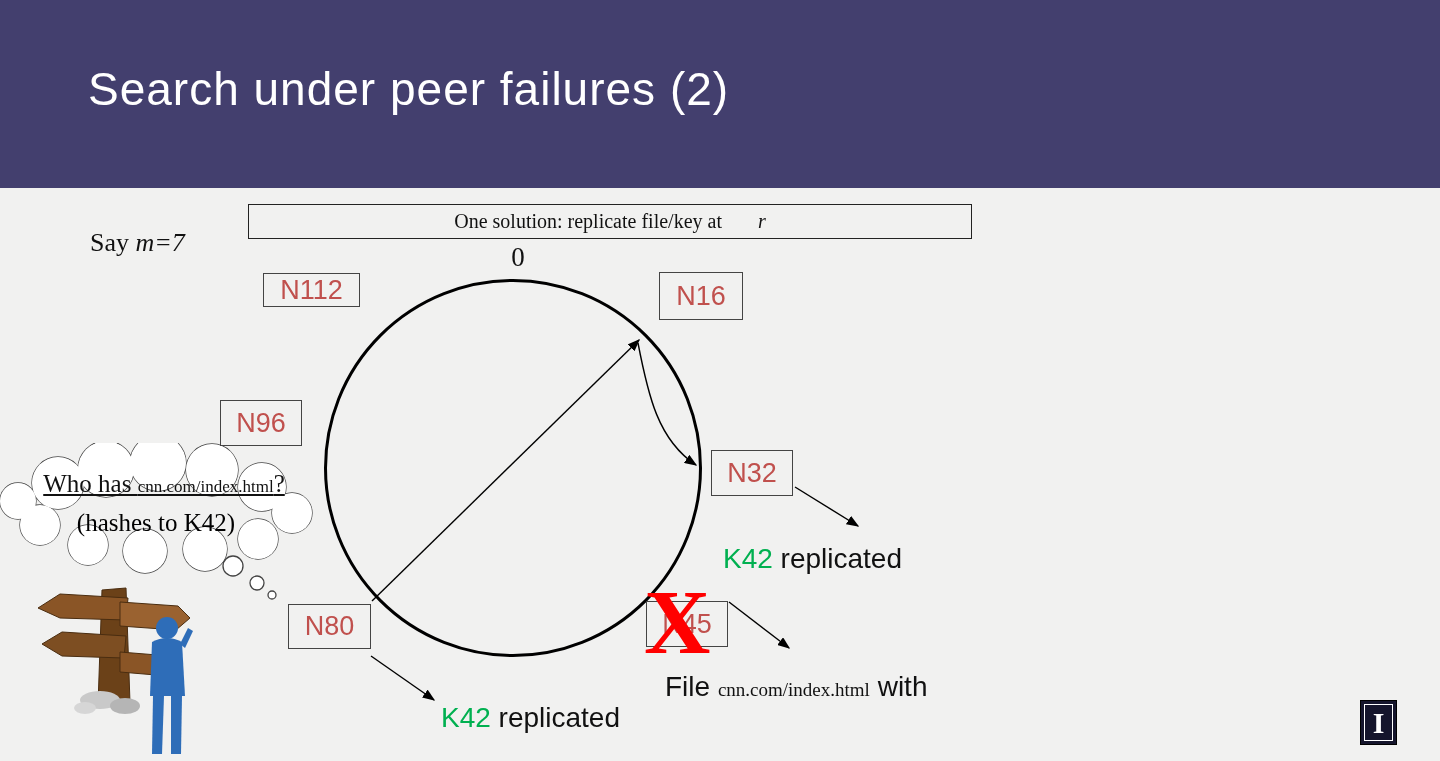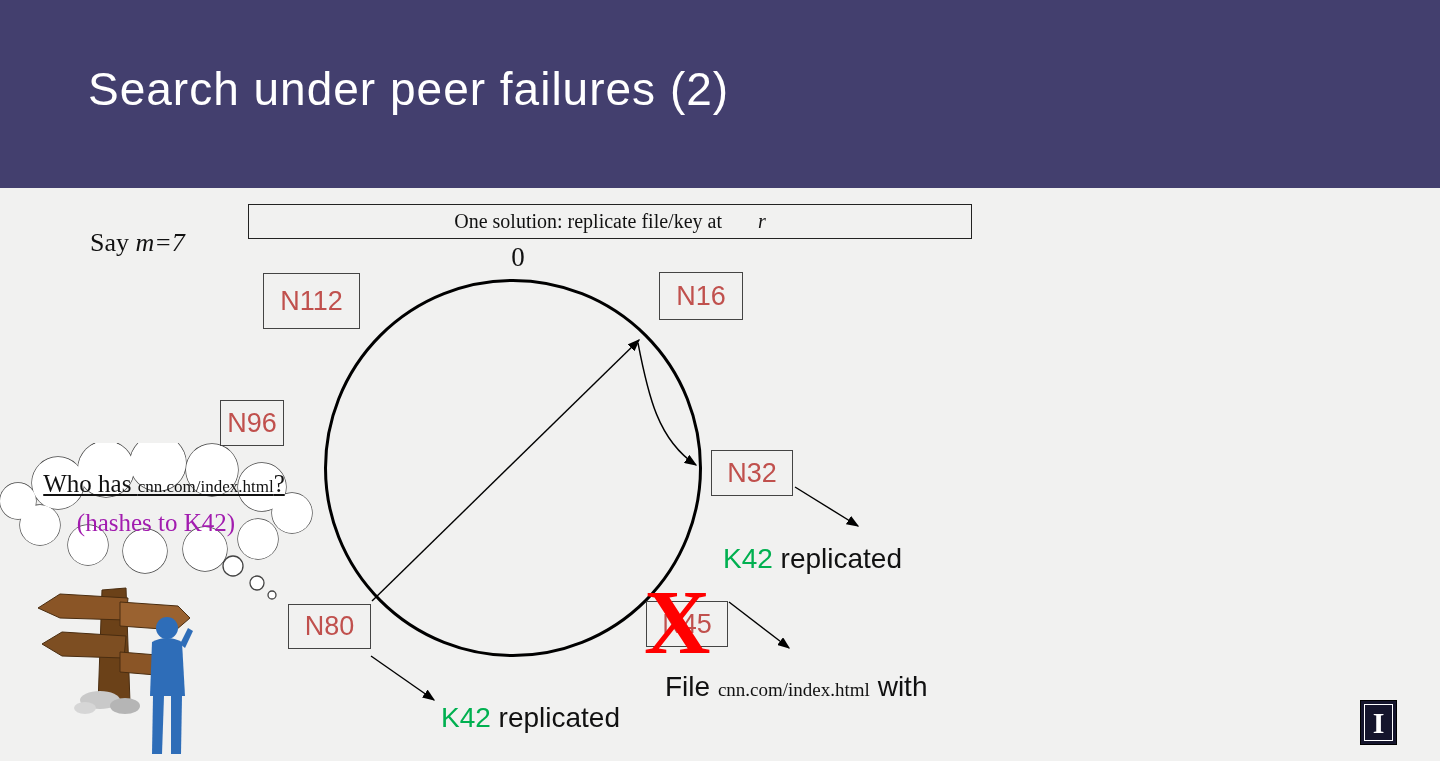--- a/index.html
+++ b/index.html
@@ -53,23 +53,23 @@
   
   .node {
     position:absolute;
     border:1px solid #444;
     color:#c0504d;
     font-size:27px;
     display:flex; align-items:center; justify-content:center;
     z-index:3;
     background:transparent;
   }
-  .node-n112 { left:263px; top:273px; width:97px; height:56px; }
+  .node-n112 { left:263px; top:273px; width:97px; height:34px; }
   .node-n16  { left:659px; top:272px; width:84px; height:48px; }
-  .node-n96  { left:220px; top:400px; width:64px; height:46px; }
+  .node-n96  { left:220px; top:400px; width:82px; height:46px; }
   .node-n32  { left:711px; top:450px; width:82px; height:46px; }
   .node-n80  { left:288px; top:604px; width:83px; height:45px; }
   .node-n45  { left:646px; top:601px; width:82px; height:46px; }
 
   .failed-x {
     position:absolute; left:644px; top:576px;
     font-family:"Liberation Serif", serif; font-weight:bold;
     font-size:92px; line-height:1; color:#ff0000;
     z-index:4;
   }
@@ -85,21 +85,21 @@
   }
   .cloud-text-1 {
     position:absolute; left:6px; top:470px; width:316px; text-align:center;
     font-family:"Liberation Serif", serif; font-size:25px; color:#111; z-index:3;
     white-space:nowrap;
     text-decoration:underline;
   }
   .cloud-text-1 .url { font-size:17px; }
   .cloud-text-2 {
     position:absolute; left:6px; top:509px; width:300px; text-align:center;
-    font-family:"Liberation Serif", serif; font-size:25px; color:#a21caf; z-index:3;
+    font-family:"Liberation Serif", serif; font-size:25px; color:#000000; z-index:3;
   }
 
   .signpost-svg {
     position:absolute; left:30px; top:578px; width:235px; height:183px;
     z-index:3;
   }
 
   
   .note { position:absolute; font-size:28px; color:#111; z-index:3; white-space:nowrap; }
   .note .green { color:#00b050; }

